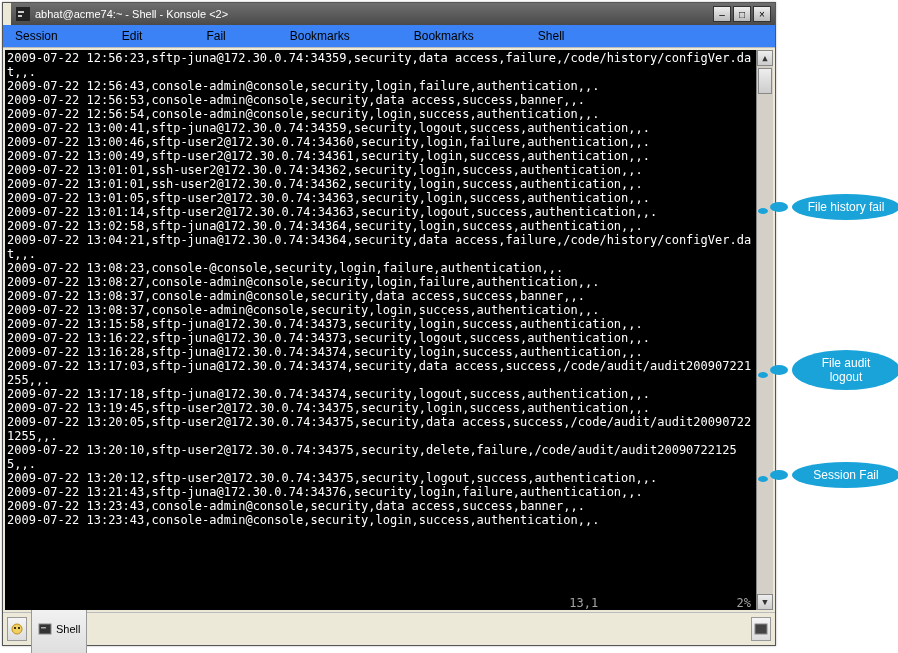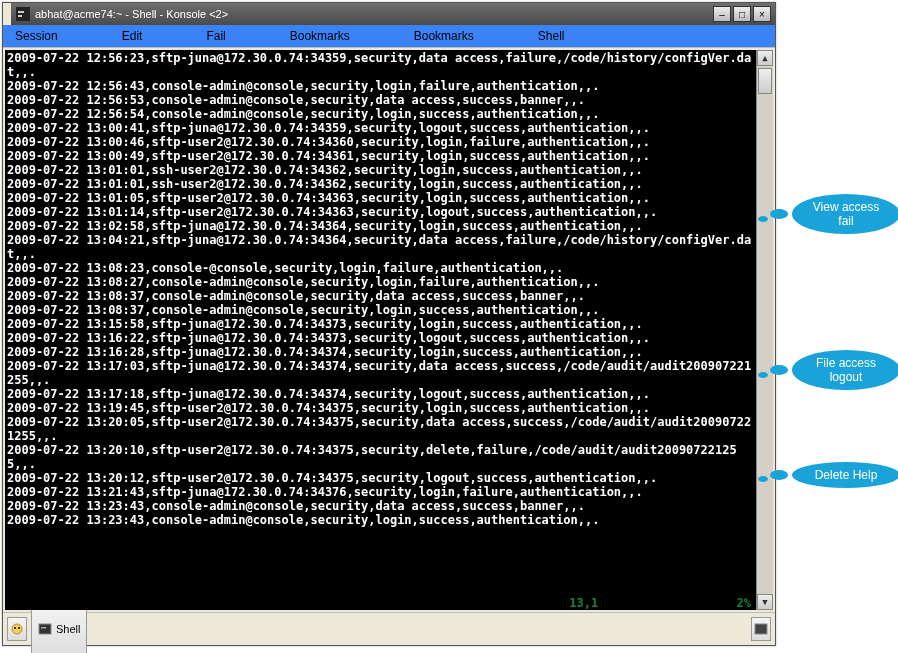--- a/index.html
+++ b/index.html
@@ -71,38 +71,37 @@
     background: #ece9d8;
   }
   .terminal {
     background: #000;
     color: #fff;
     font-family: "DejaVu Sans Mono", "Courier New", monospace;
     font-size: 12px;
     line-height: 14px;
     height: 560px;
     position: relative;
-    font-weight: bold;
   }
   .terminal-content {
     position: absolute;
     left: 0;
     top: 0;
     right: 16px;
     bottom: 0;
     white-space: pre-wrap;
     word-break: break-all;
     padding: 1px 2px;
   }
   .terminal .line { display: block; }
   .terminal .status {
     position: absolute;
     right: 22px;
     bottom: 0;
-    color: #15803d;
+    color: #a3a3a3;
     font-size: 12px;
   }
   .scrollbar {
     position: absolute;
     right: 0;
     top: 0;
     bottom: 0;
     width: 16px;
     background: #d4d0c8;
     border-left: 1px solid #888;
@@ -244,23 +243,23 @@
     <div class="btn" style="width:18px;padding:0;justify-content:center;">
       <svg width="14" height="14">
           <rect x="1" y="2" width="12" height="10" fill="#444" stroke="#888"></rect>
         </svg>
     </div>
   </div>
 
 </div>
 
 <div class="callout" style="left:792px;top:194px;">
-  <span>View access fail</span>
+  <span>File history fail</span>
 </div>
 
 <div class="callout" style="left:792px;top:350px;">
-  <span>File access</span><br>
+  <span>File audit</span><br>
   <span>logout</span>
 </div>
 
 <div class="callout" style="left:792px;top:462px;">
-  <span>Delete Help</span>
+  <span>Session Fail</span>
 </div>
 
 </body></html>

